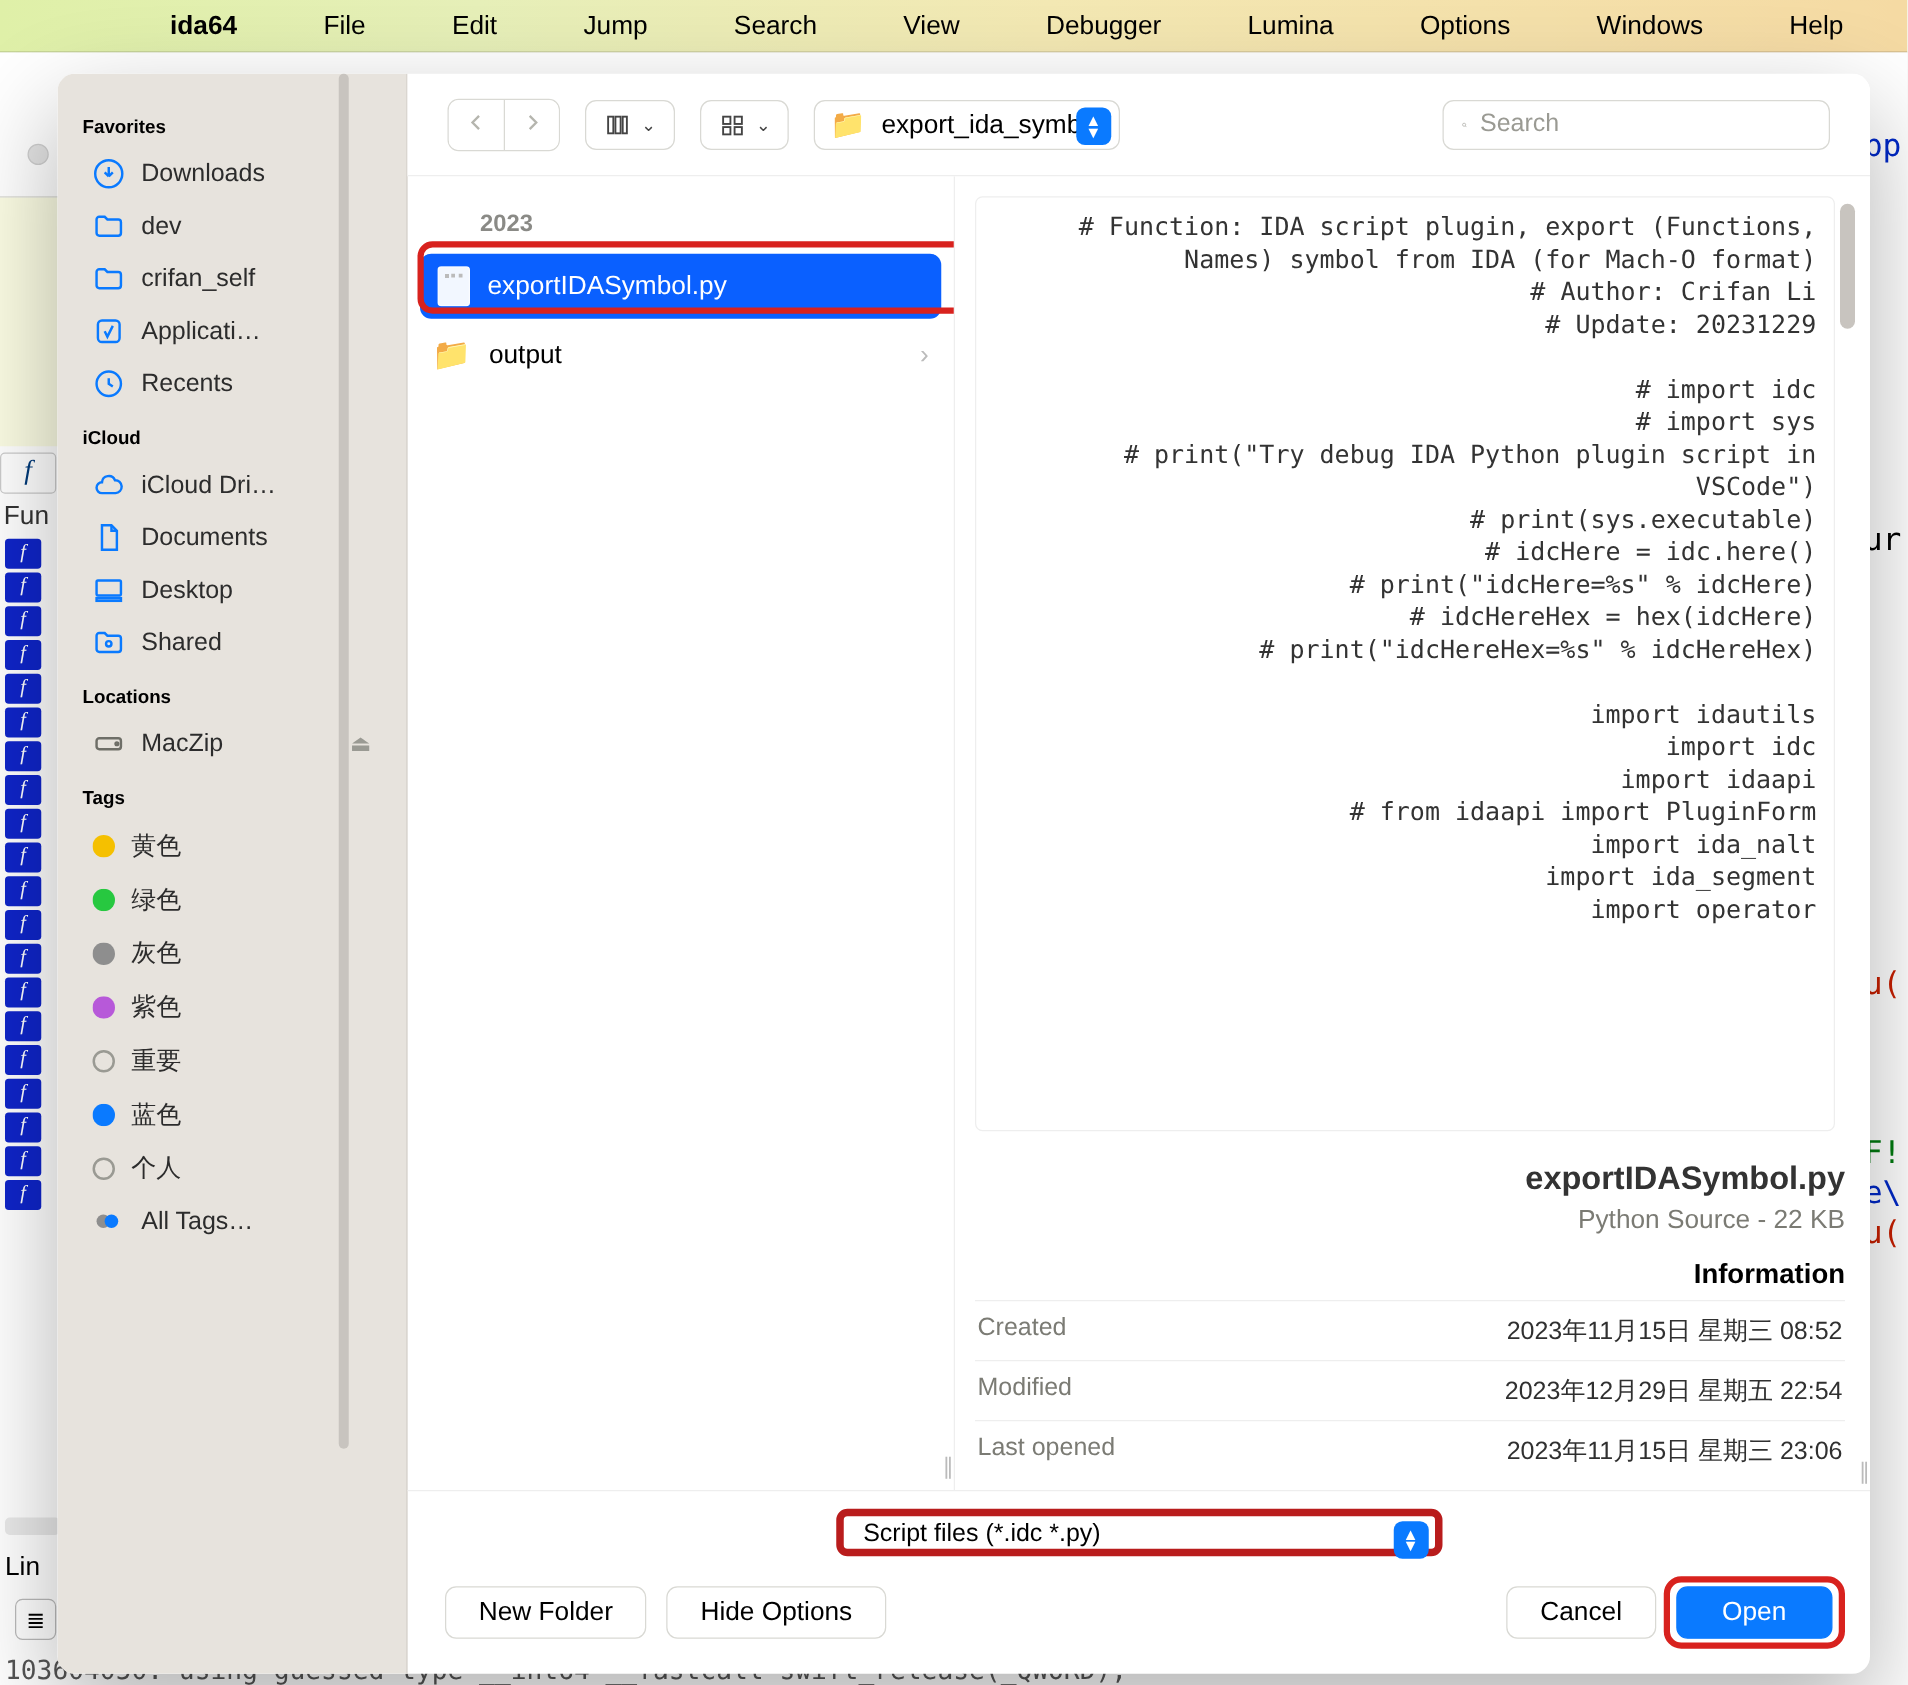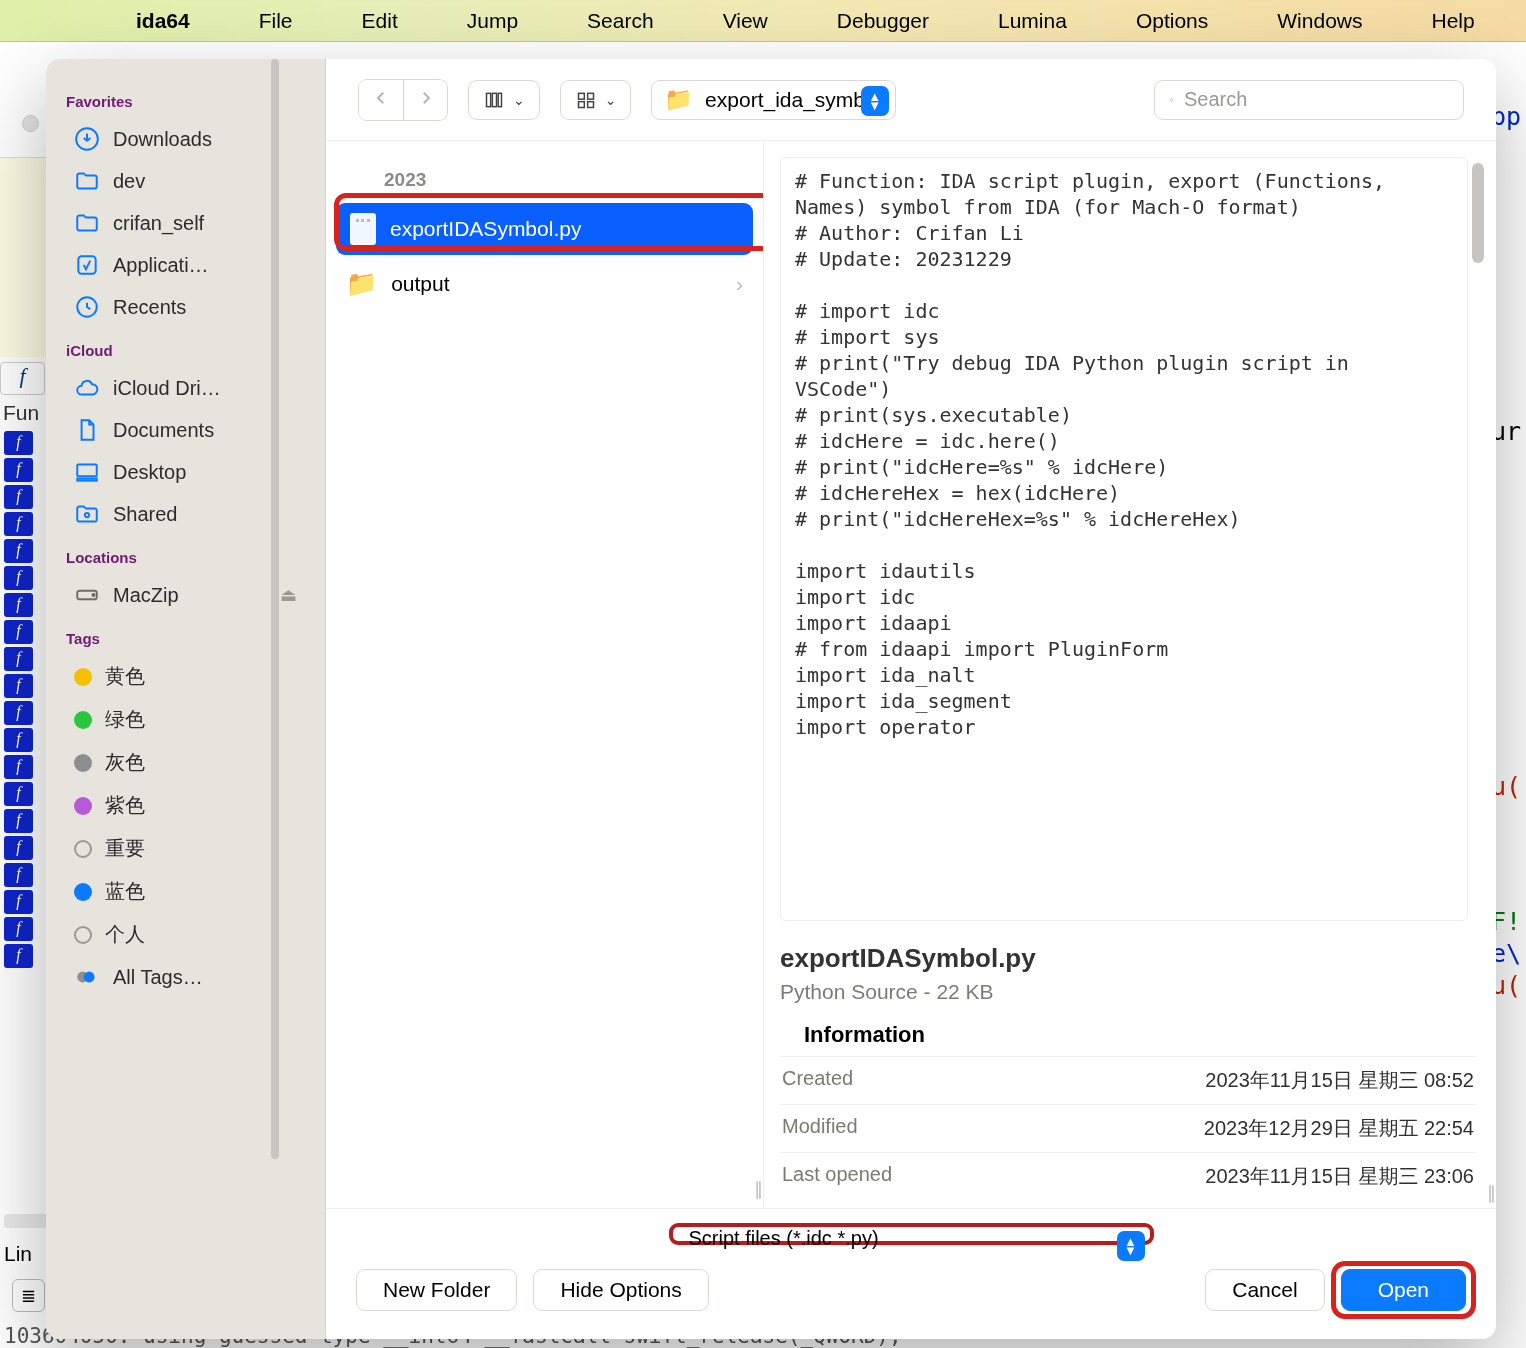--- a/index.html
+++ b/index.html
@@ -175,21 +175,21 @@
   .sidebar {
     width: 280px;
     background: #e7e3dd;
     padding-top: 20px;
     border-right: 1px solid #d6d2cc;
     overflow-y: auto;
   }
   .sb-section-title {
     font-size: 15px;
     font-weight: 600;
-    color: #701a75;
+    color: #000000;
     padding: 14px 20px 8px;
   }
   .sb-item {
     display: flex;
     align-items: center;
     gap: 13px;
     padding: 8px 20px;
     font-size: 20px;
     color: #2c2c2c;
     cursor: default;
@@ -399,20 +399,21 @@
     border-radius: 12px;
     pointer-events: none;
   }
 
   
   .previewcol {
     flex: 1;
     display: flex;
     flex-direction: column;
     position: relative;
+    text-align: right;
   }
   .preview-text {
     flex: 1;
     margin: 16px 28px 0 16px;
     background: #fff;
     border: 1px solid #eee;
     border-radius: 6px;
     padding: 10px 14px;
     font-family: Menlo, Consolas, monospace;
     font-size: 20px;
@@ -458,28 +459,28 @@
 
   
   .sheet-filter {
     display: flex;
     justify-content: center;
     padding: 14px 0 8px;
     border-top: 1px solid #eee;
   }
   .filter-sel {
     position: relative;
-    height: 22px;
+    height: 38px;
     min-width: 485px;
-    border: 4px solid #b91c1c;
+    border: 6px solid #b91c1c;
     border-radius: 9px;
     padding: 0 48px 0 16px;
     font-size: 20px;
     display: flex;
-    align-items: flex-start;
+    align-items: flex-end;
   }
   .filter-sel .path-updown { top: 4px; right: 5px; }
 
   .sheet-buttons {
     display: flex;
     align-items: flex-start;
     padding: 16px 30px 28px;
     gap: 16px;
   }
   .sheet-buttons .spacer { flex: 1; }

